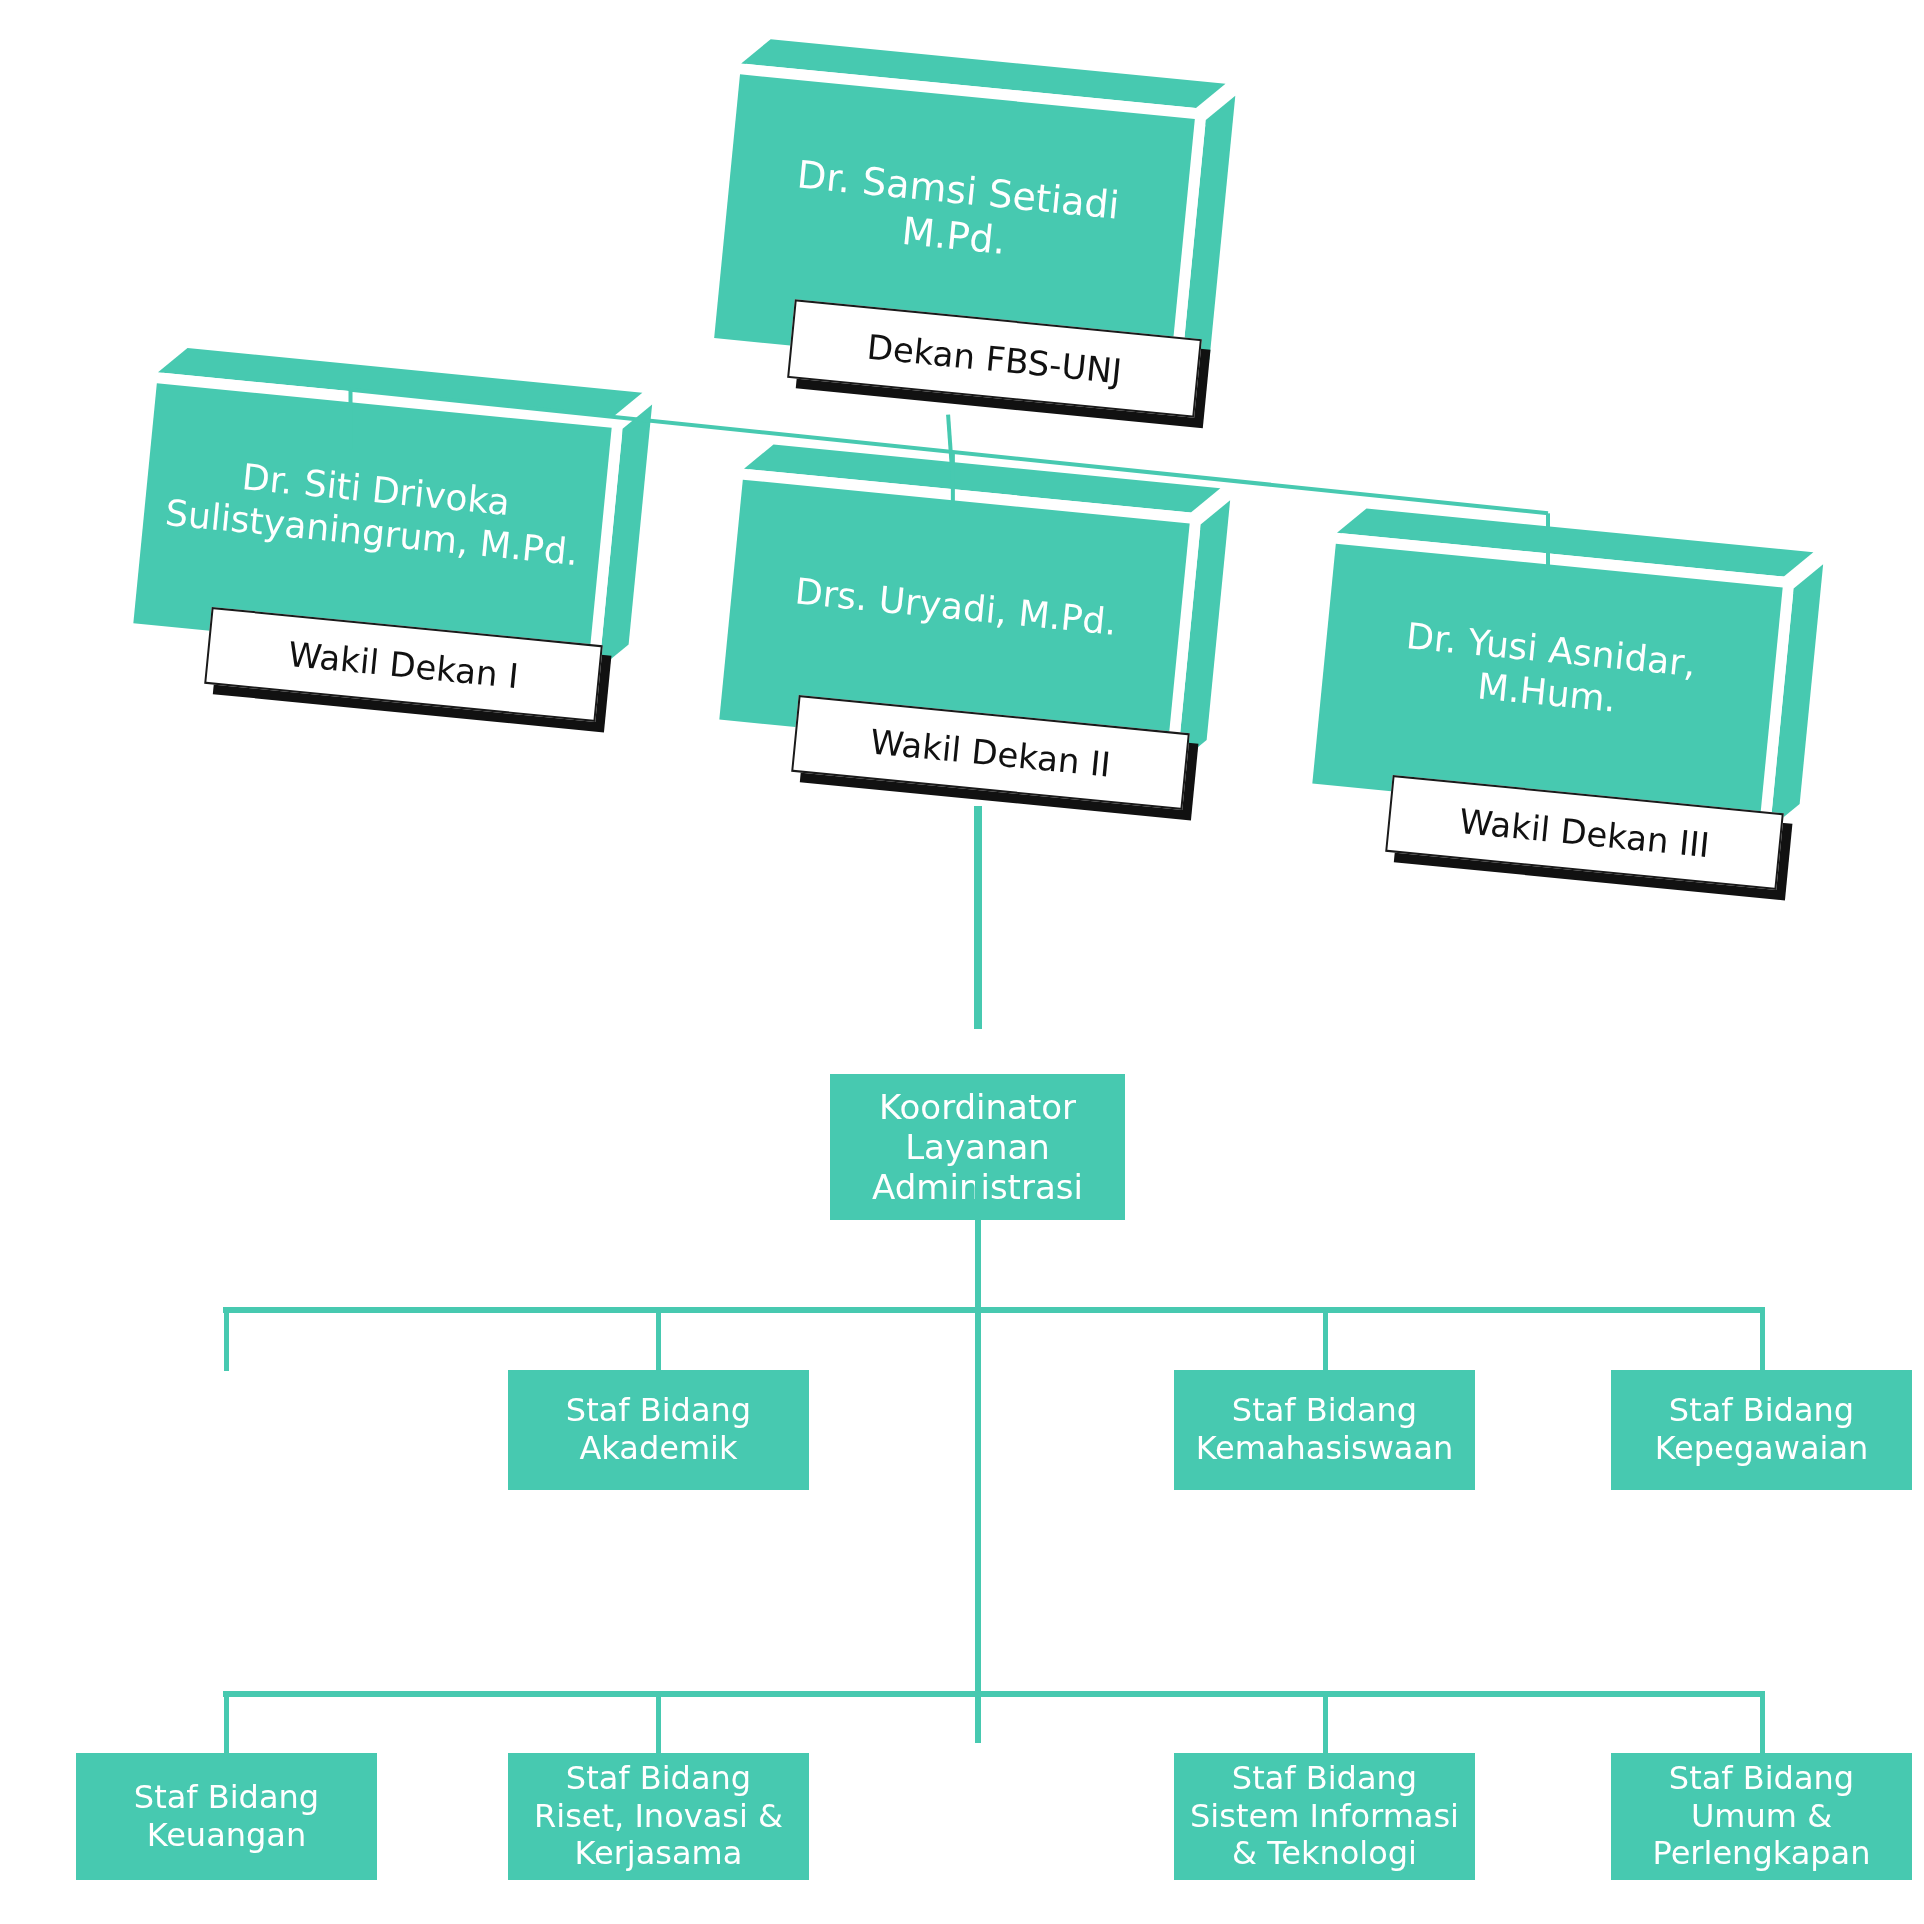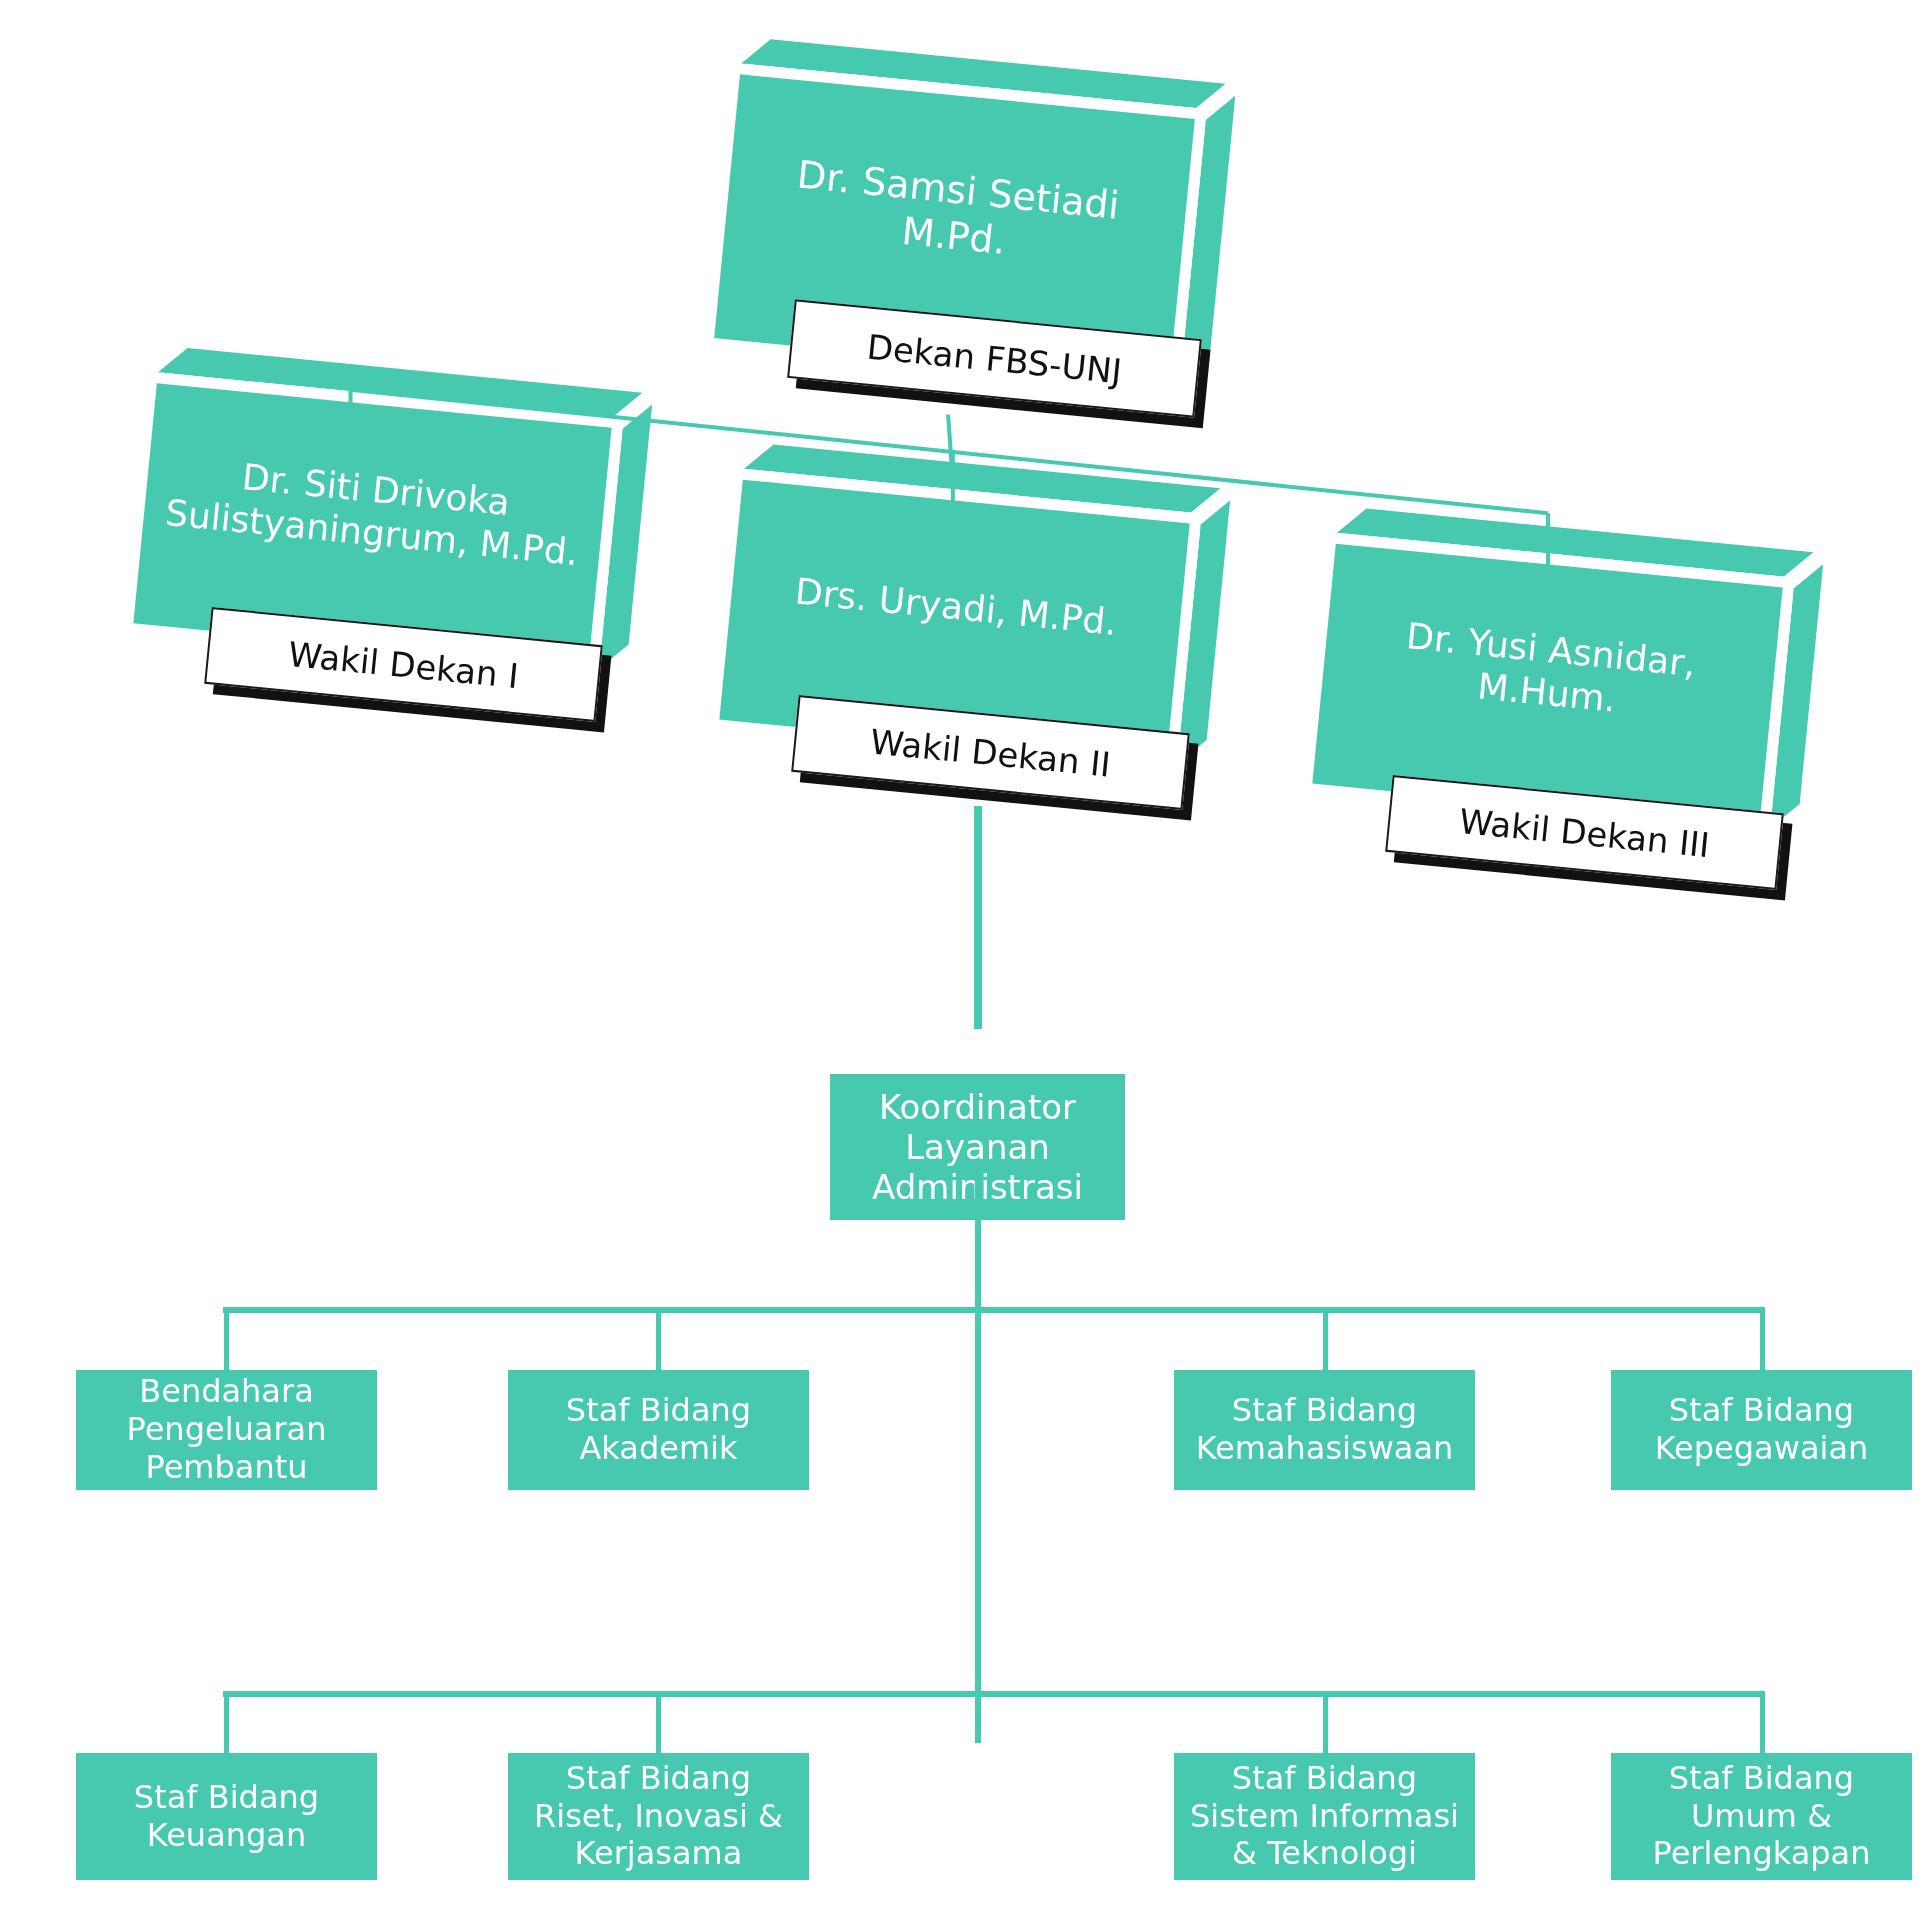--- a/index.html
+++ b/index.html
@@ -159,23 +159,20 @@
 
   <div class="vline" style="left:975px;top:1174px;width:6.4px;height:569px;"></div>
 
   <div class="hline" style="left:223px;top:1307px;width:1542px;height:5.6px;"></div>
 
   <div class="vline" style="left:224px;top:1307px;width:4.8px;height:64px;"></div>
   <div class="vline" style="left:656px;top:1307px;width:4.8px;height:64px;"></div>
   <div class="vline" style="left:1323px;top:1307px;width:4.8px;height:64px;"></div>
   <div class="vline" style="left:1760px;top:1307px;width:4.8px;height:64px;"></div>
 
-  <div class="flat-box" style="left:76px;top:1370px;width:301px;height:120px;font-size:32px;">Bendahara
-Pengeluaran
-Pembantu</div>
   <div class="flat-box" style="left:508px;top:1370px;width:301px;height:120px;font-size:32px;">Staf Bidang
 Akademik</div>
   <div class="flat-box" style="left:1174px;top:1370px;width:301px;height:120px;font-size:32px;">Staf Bidang
 Kemahasiswaan</div>
   <div class="flat-box" style="left:1611px;top:1370px;width:301px;height:120px;font-size:32px;">Staf Bidang
 Kepegawaian</div>
 
   <div class="hline" style="left:223px;top:1691px;width:1542px;height:5.6px;"></div>
 
   <div class="vline" style="left:224px;top:1691px;width:4.8px;height:64px;"></div>

